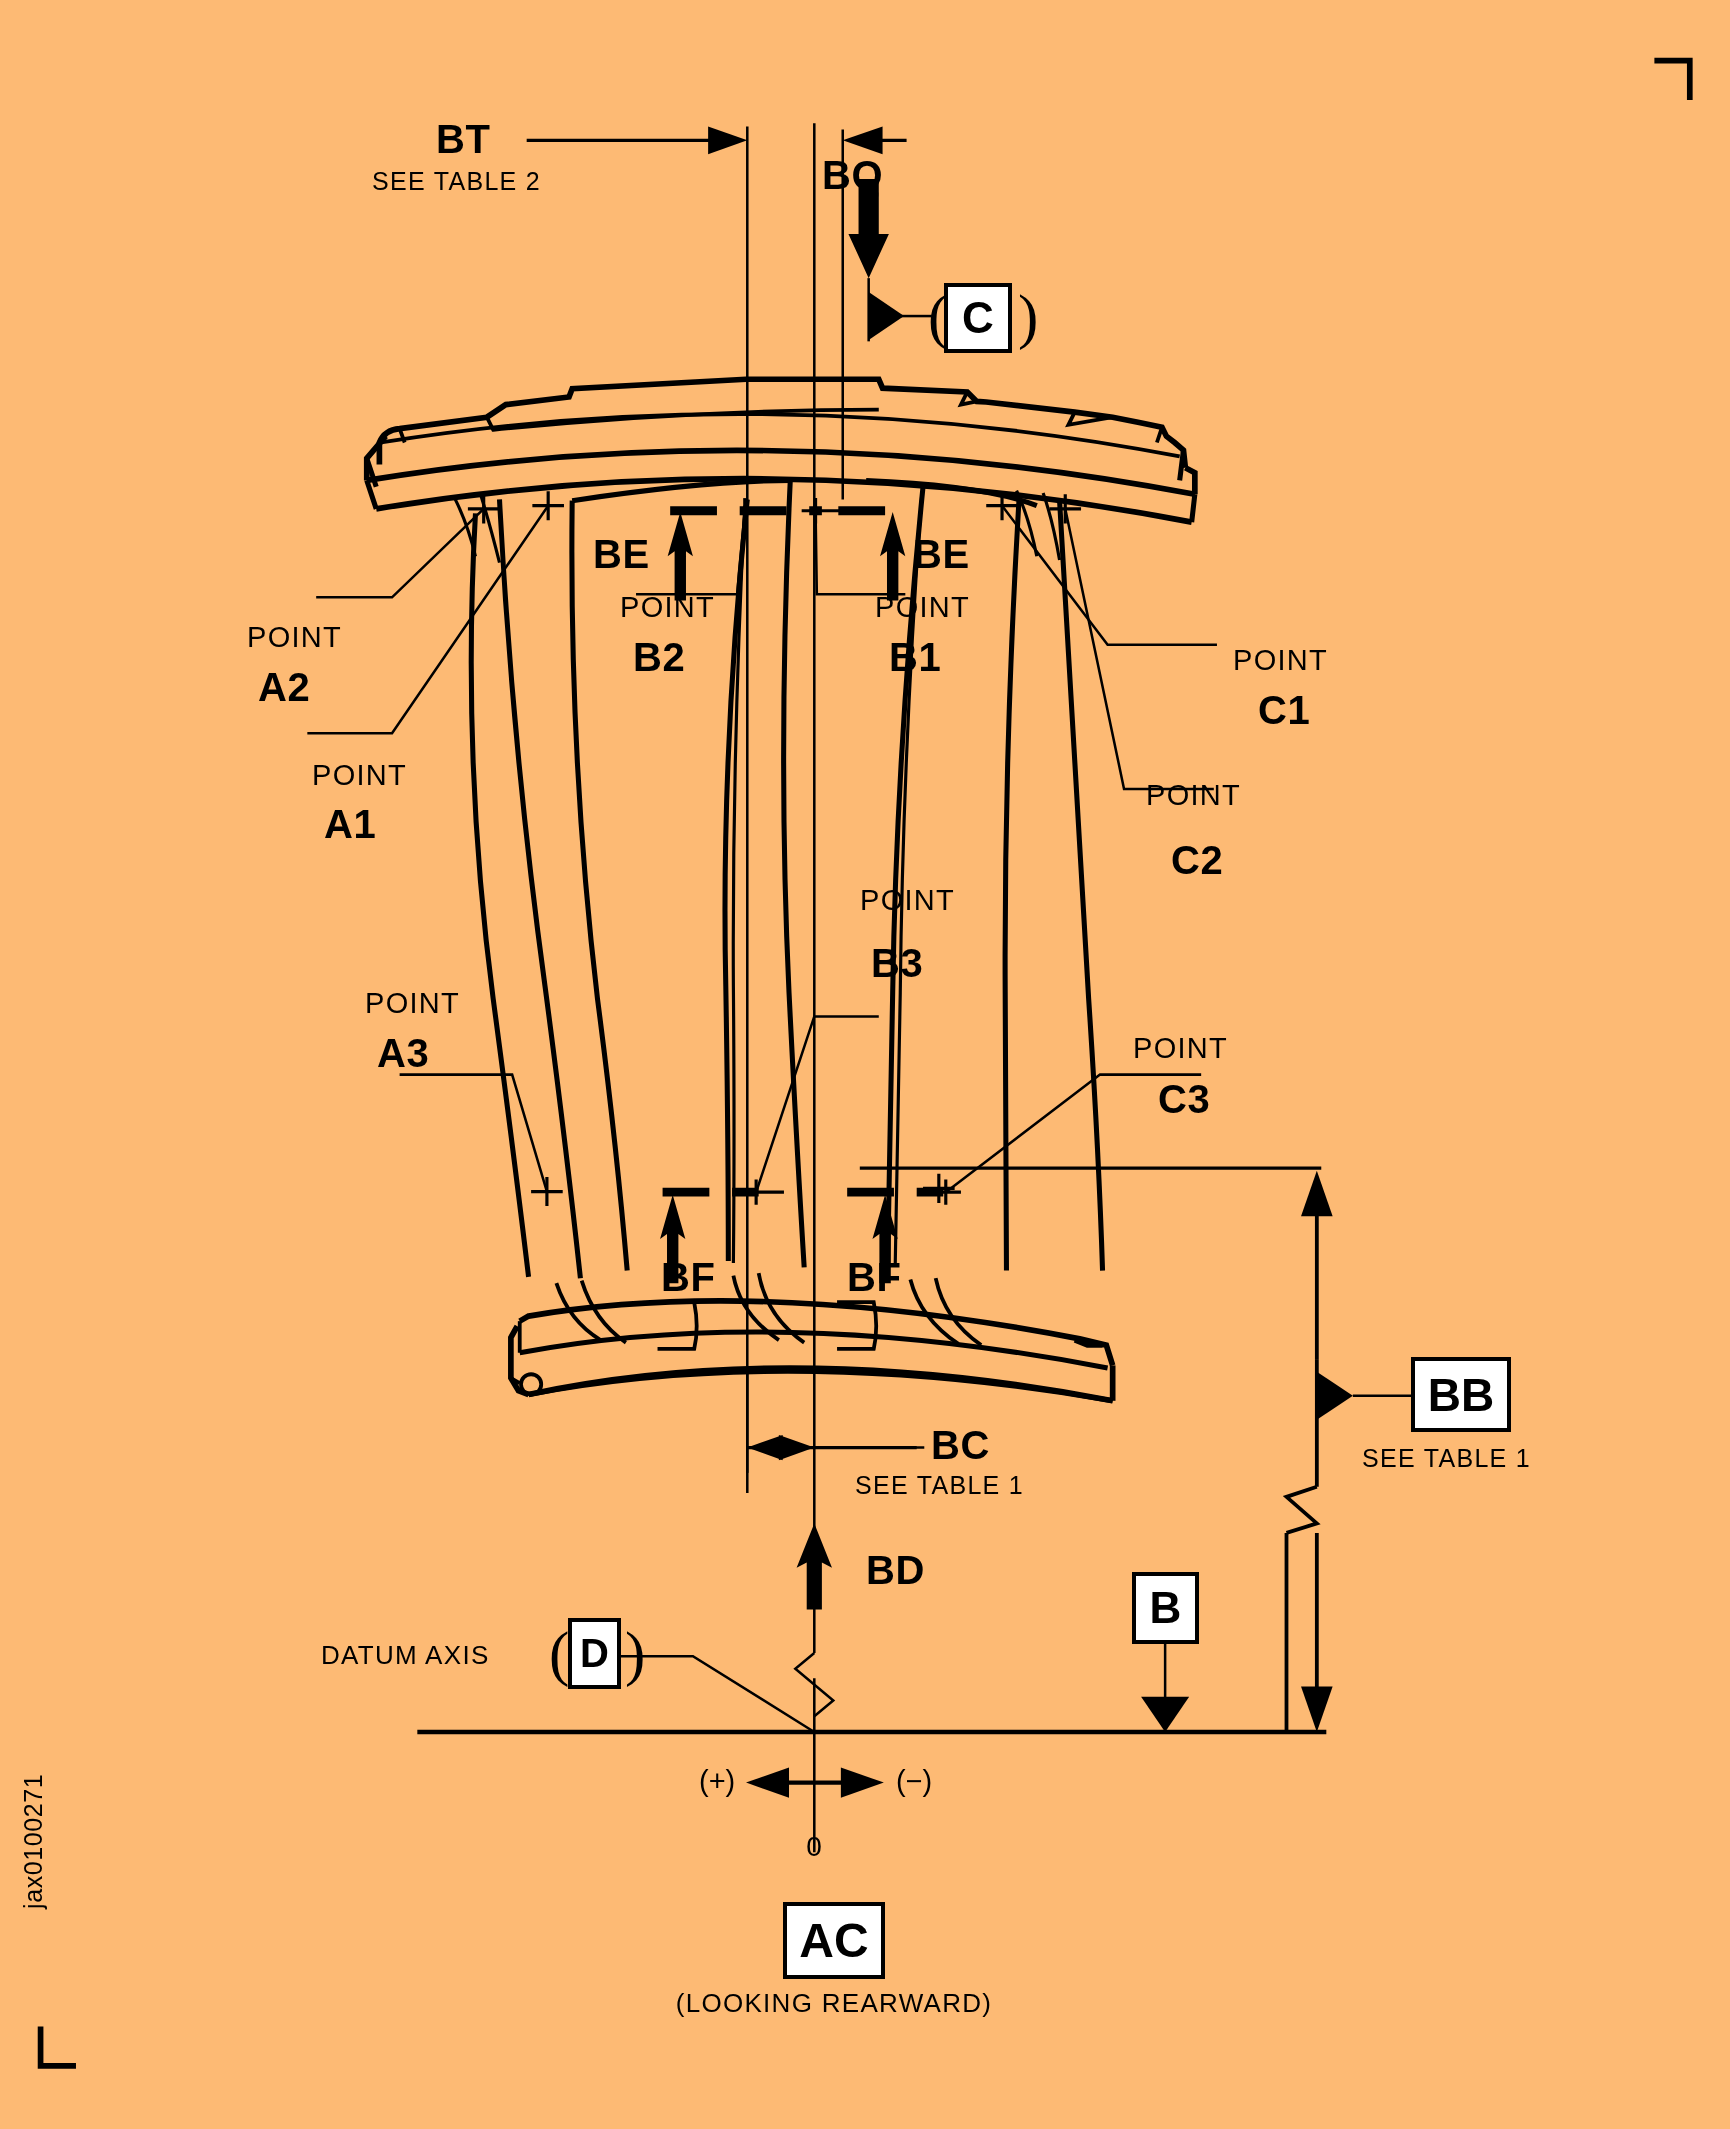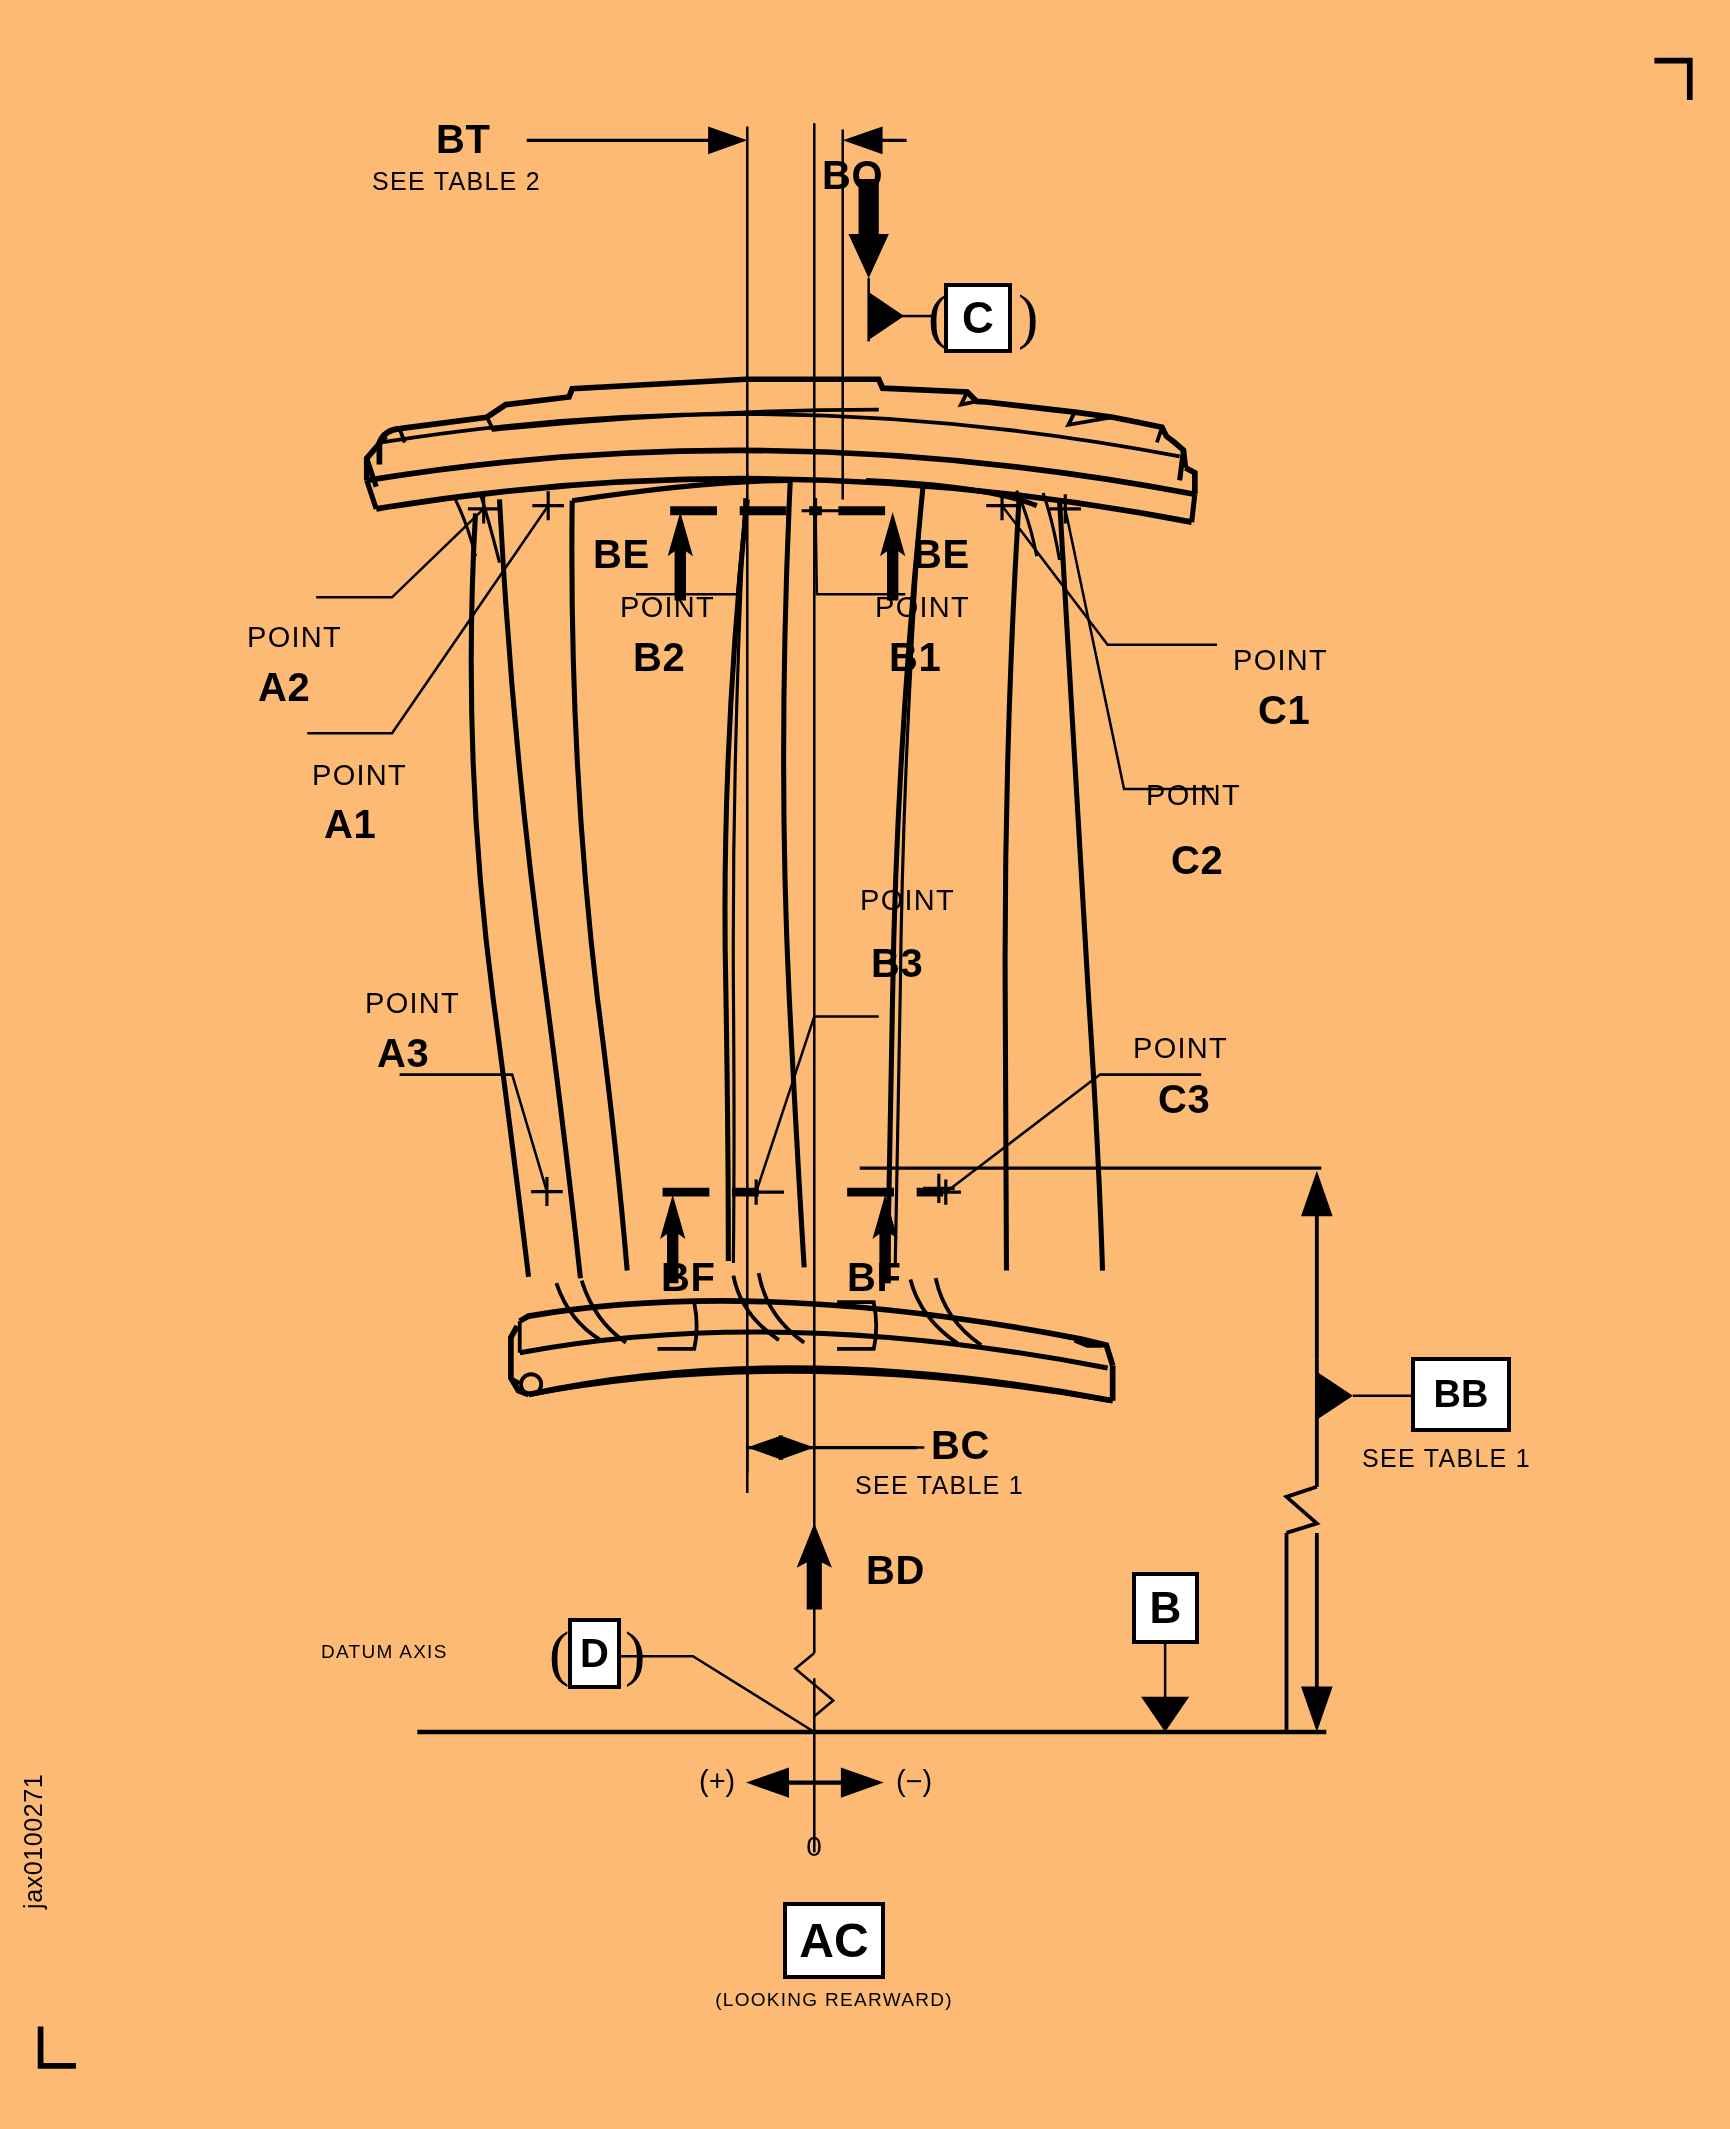--- a/index.html
+++ b/index.html
@@ -34,21 +34,21 @@
     font-family: "Liberation Sans", sans-serif;
     color: #000000;
     line-height: 1;
   }
   .lbl-big {
     font-size: 40px;
     font-weight: 700;
     letter-spacing: 0.6px;
   }
   .lbl-mid {
-    font-size: 19px;
+    font-size: 26px;
     font-weight: 400;
     letter-spacing: 1.3px;
   }
   .lbl-small {
     font-size: 25px;
     font-weight: 400;
     letter-spacing: 1.3px;
   }
   .lbl-point {
     font-size: 29px;
@@ -444,21 +444,21 @@
   <div class="lbl lbl-ptid" style="left:1171px; top:825px;margin-top:15px;">C2</div>
 
   <div class="lbl lbl-point" style="left:1133px; top:1034px;">POINT</div>
   <div class="lbl lbl-ptid" style="left:1158px; top:1079px;text-align:center;">C3</div>
 
   <div class="lbl lbl-big" style="left:931px; top:1425px;">BC</div>
   <div class="lbl lbl-small" style="left:855px; top:1473px;">SEE TABLE 1</div>
 
   <div class="lbl lbl-big" style="left:866px; top:1550px;">BD</div>
 
-  <div class="datum-box" style="left:1411px; top:1357px; width:100px; height:75px; font-size:38px;">
+  <div class="datum-box" style="left:1411px; top:1357px; width:100px; height:75px; font-size:46px;">
     <span>BB</span>
   </div>
   <div class="lbl lbl-small" style="left:1362px; top:1446px;">SEE TABLE 1</div>
 
   <div class="datum-box" style="left:1132px; top:1572px; width:67px; height:72px; font-size:44px;">
     <span>B</span>
   </div>
 
   <div class="lbl lbl-mid" style="left:321px; top:1642px;">DATUM AXIS</div>
   <div class="paren" style="left:549px; top:1623px;">(</div>

